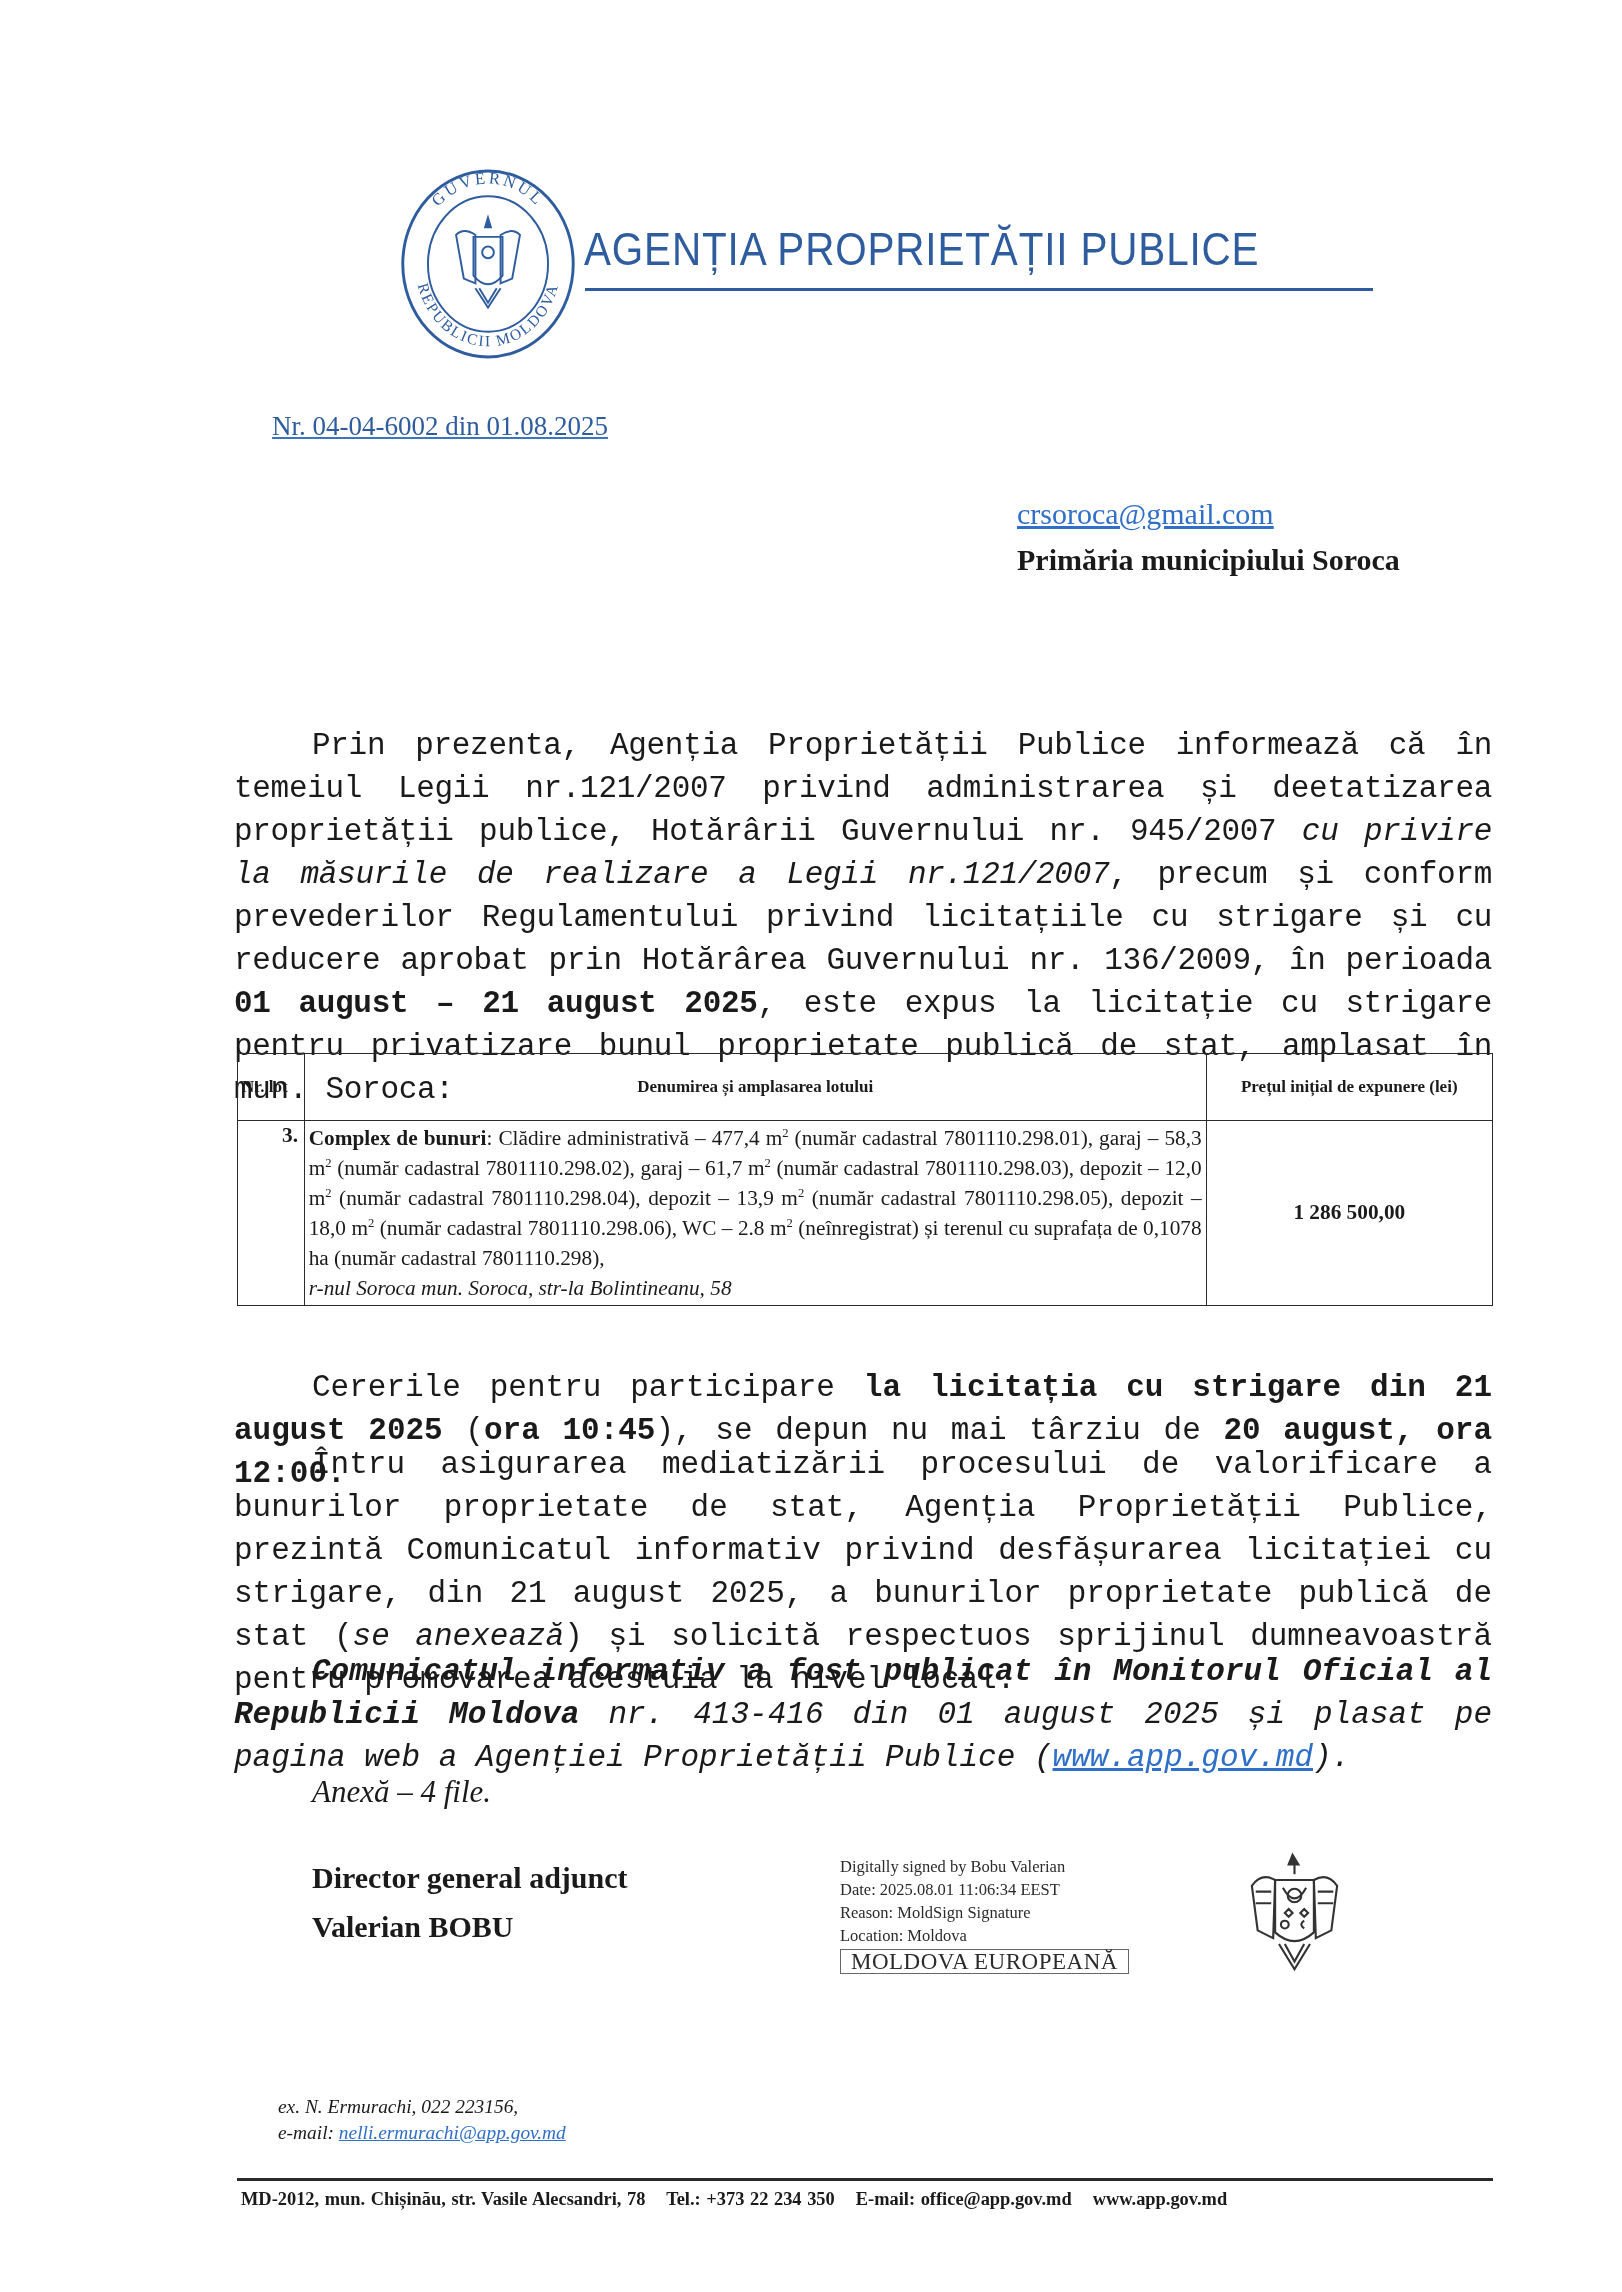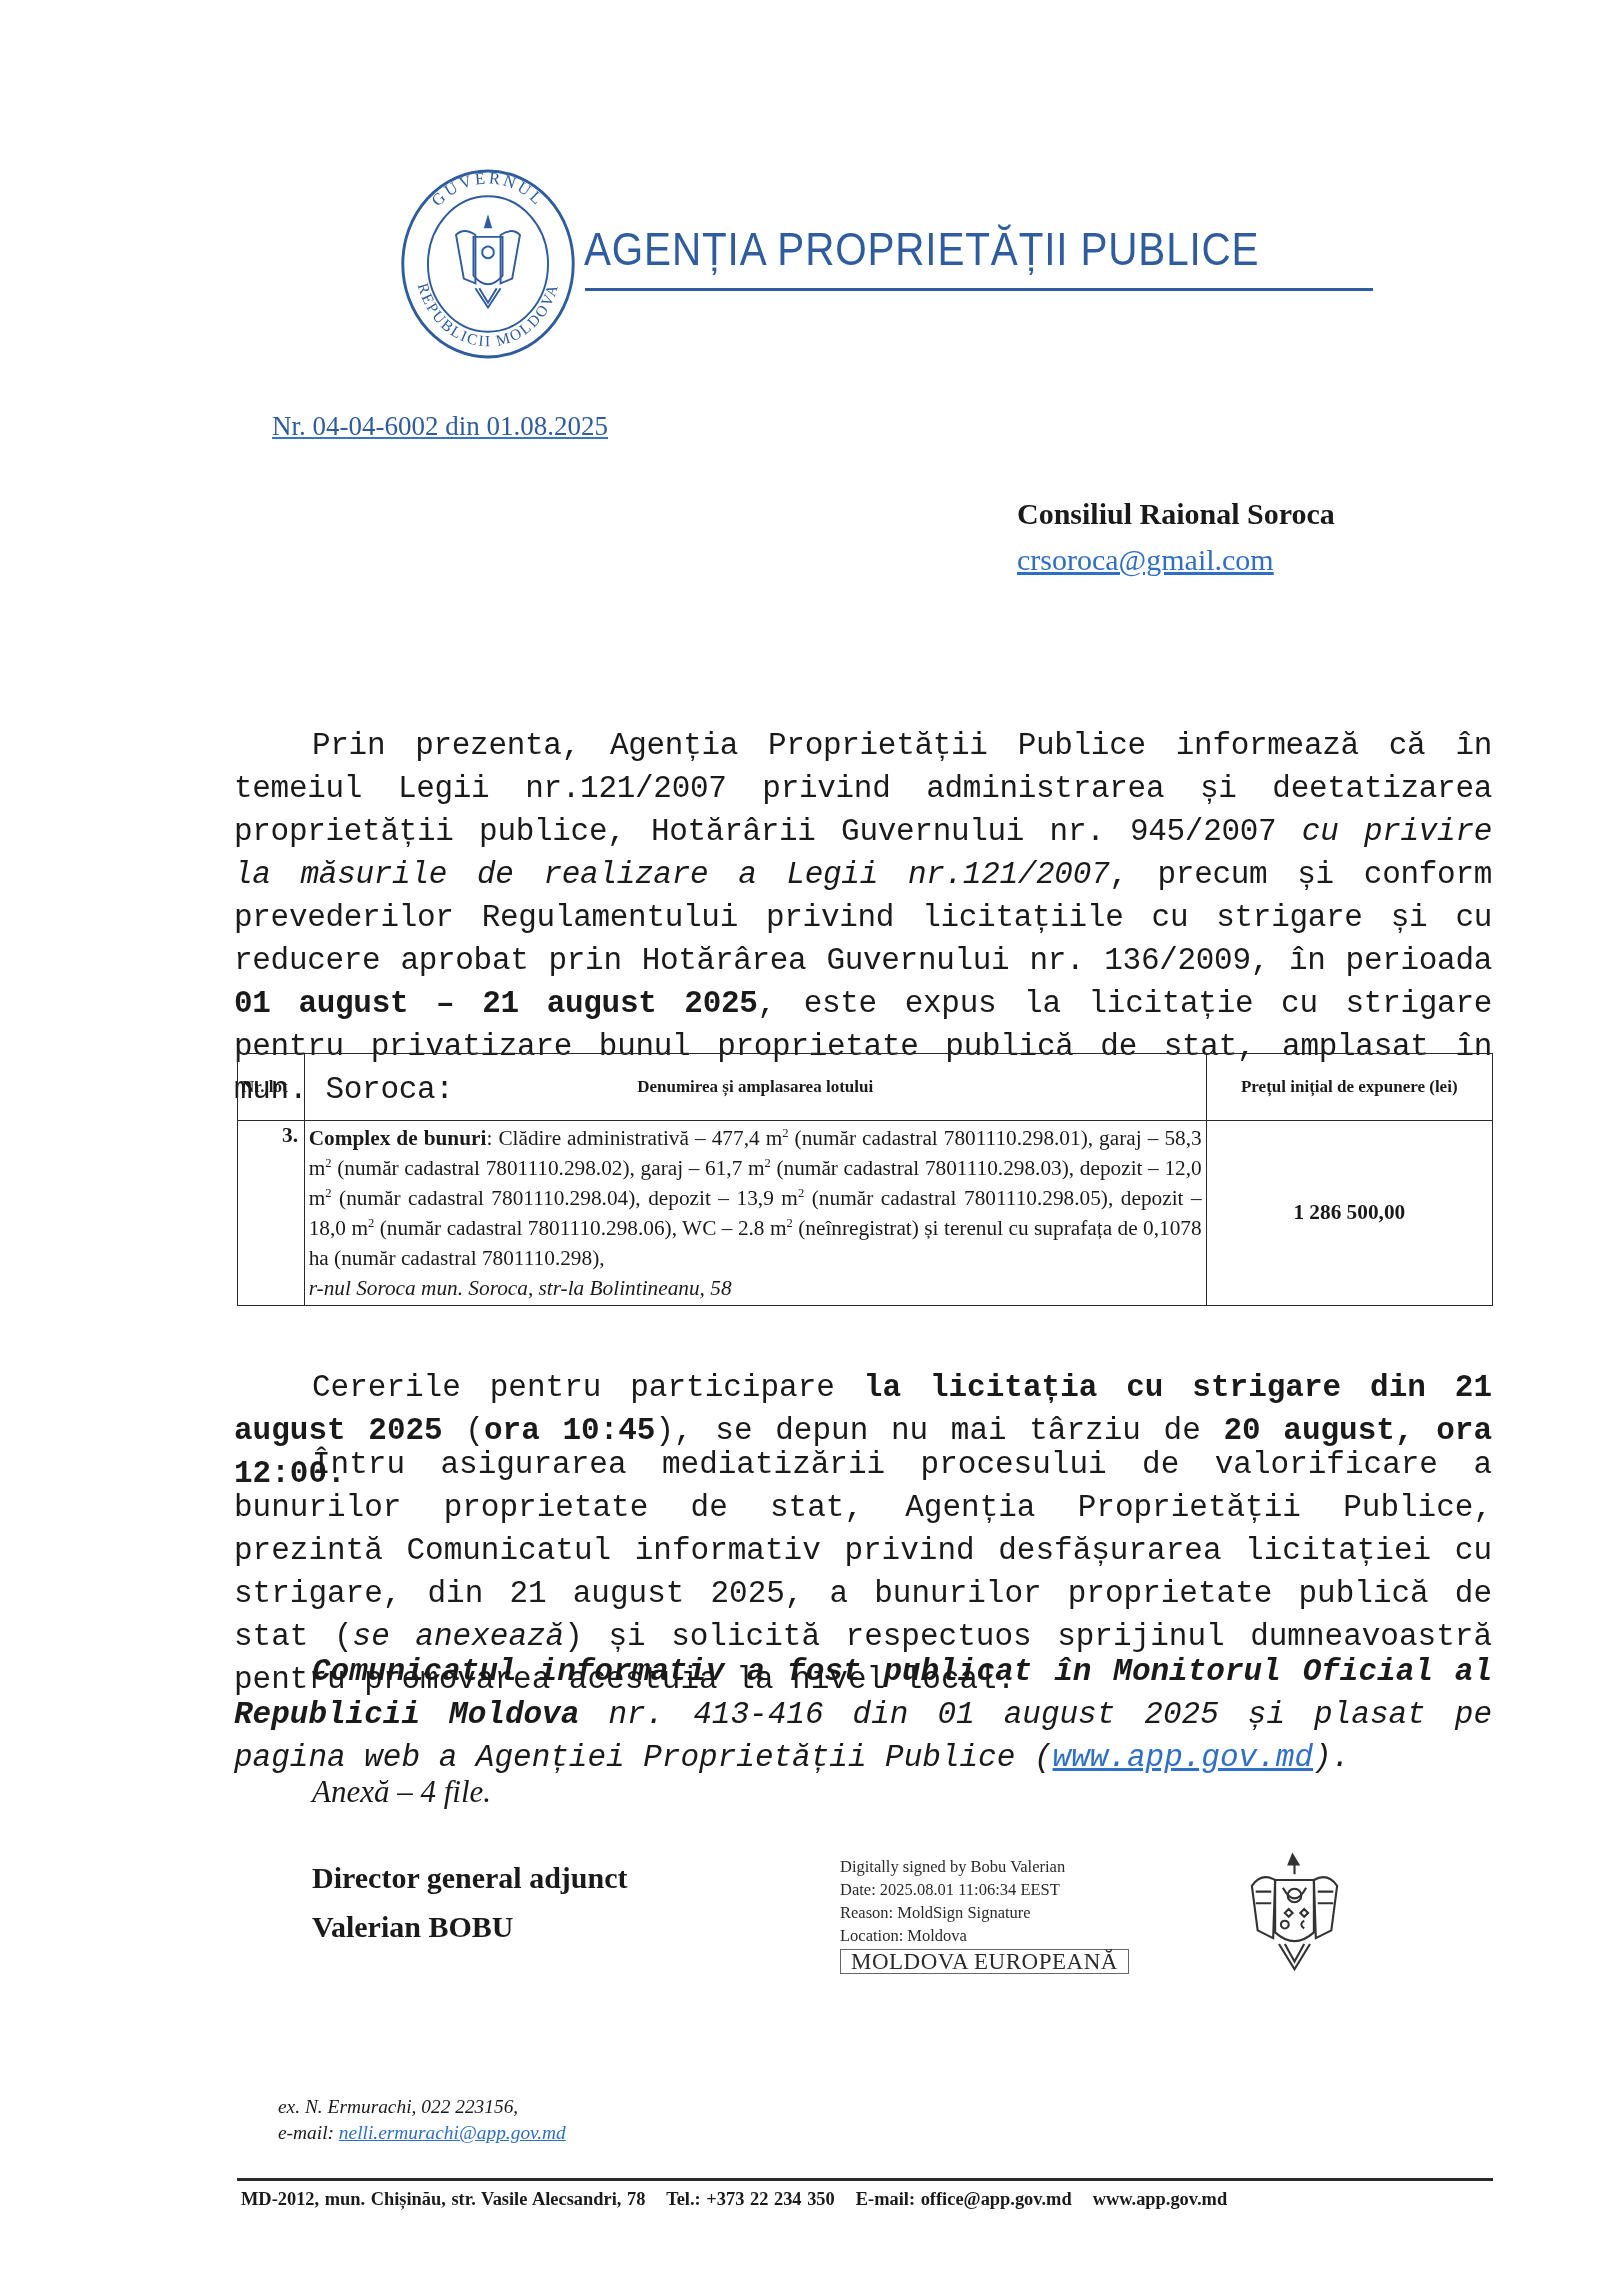--- a/index.html
+++ b/index.html
@@ -84,22 +84,22 @@
       <path d="M 82 125 L 95 145 L 108 125"></path>
       <path d="M 86 125 L 95 140 L 104 125"></path>
     </g>
   </svg>
 </div>
 <div class="abs" id="agency-title">AGENȚIA PROPRIETĂȚII PUBLICE</div>
 <div class="abs" id="title-rule"></div>
 <div class="abs" id="ref-number">Nr. 04-04-6002 din 01.08.2025</div>
 
 <div class="abs" id="recipients">
-  <div class="bold">Consiliul Raional Soroca</div>
   <div><a class="link">crsoroca@gmail.com</a></div>
+  <div class="bold">Primăria municipiului Soroca</div>
 </div>
 
 <div class="abs para" id="p1">
   <span class="ind"></span><span>Prin prezenta, Agenția Proprietății Publice informează că în temeiul Legii nr.121/2007 privind administrarea și deetatizarea proprietății publice, Hotărârii Guvernului nr. 945/2007 </span><i>cu privire la măsurile de realizare a Legii nr.121/2007</i><span>, precum și conform prevederilor Regulamentului privind licitațiile cu strigare și cu reducere aprobat prin Hotărârea Guvernului nr. 136/2009, în perioada </span><b>01 august – 21 august 2025</b><span>, este expus la licitație cu strigare pentru privatizare bunul proprietate publică de stat, amplasat în mun. Soroca:</span>
 </div>
 
 <table class="abs" id="lot-table">
   <thead>
     <tr>
       <th class="col-nr">Nr. lot</th>

